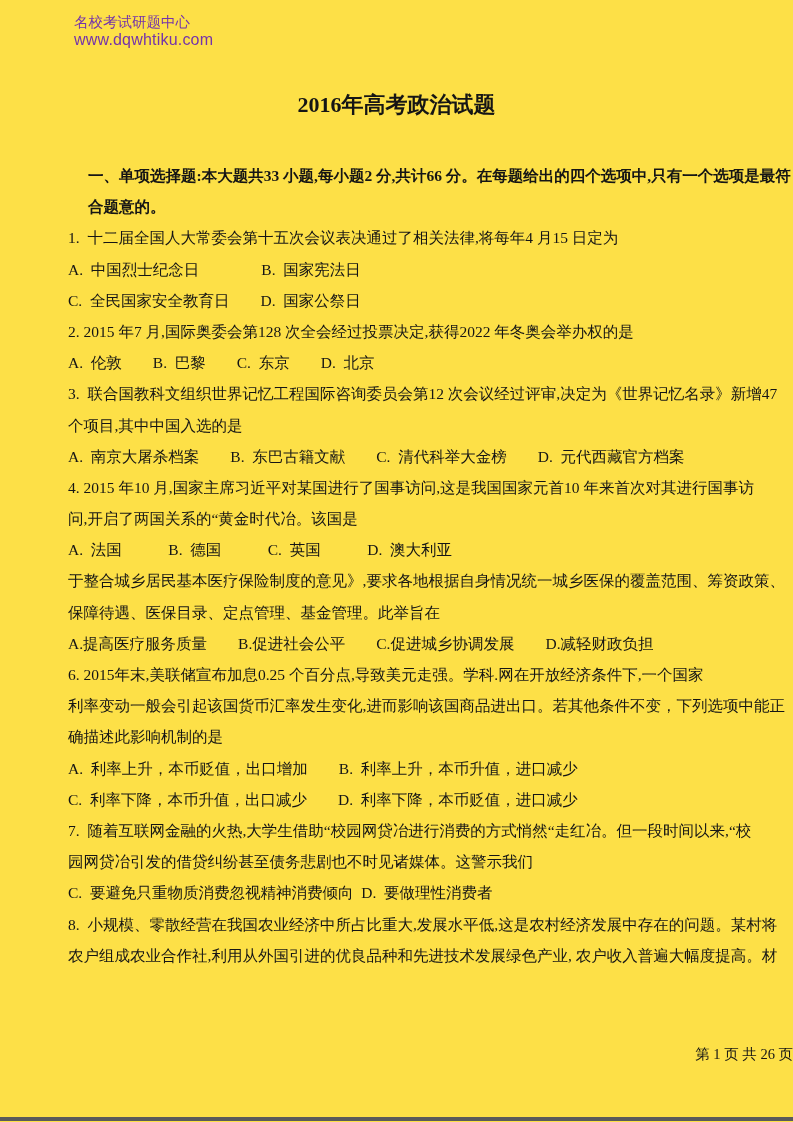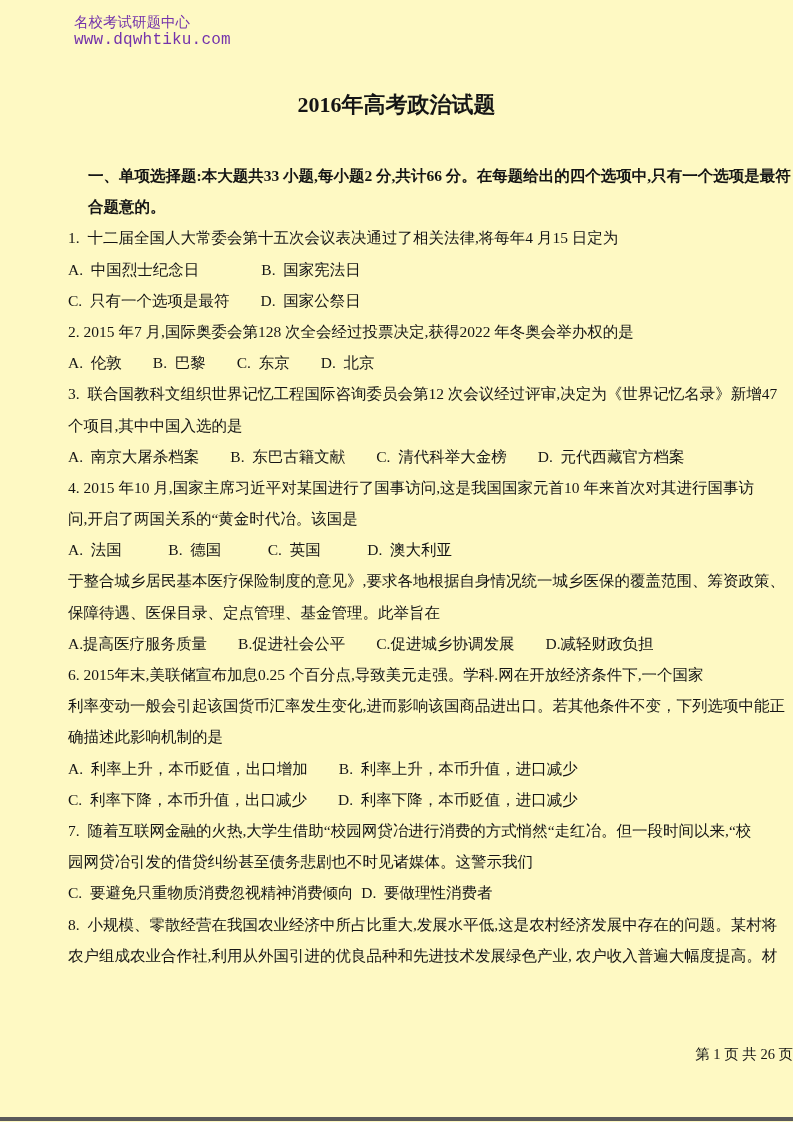--- a/index.html
+++ b/index.html
@@ -17,21 +17,21 @@
     position: absolute;
     left: 74px;
     top: 13px;
   }
   .site-name {
     font-family: "Liberation Sans", "DejaVu Sans", sans-serif;
     font-size: 14.5px;
     line-height: 18px;
   }
   .site-url {
-    font-family: Liberation Mono, monospace;
+    font-family: Liberation Sans, sans-serif;
     font-size: 16px;
     line-height: 18px;
     letter-spacing: 0.2px;
   }
   .title {
     position: absolute;
     left: 0;
     right: 0;
     top: 74px;
     margin: 16px;
@@ -64,34 +64,34 @@
     position: absolute;
     left: 0;
     top: 1117px;
     width: 793px;
     height: 4px;
   }
 </style>
 </head>
 <body>
 
-<div class="page" style="background: #fef9c3; color: rgb(21, 21, 21);">
+<div class="page" style="background: #fde047; color: rgb(21, 21, 21);">
   <div class="header" style="color: rgb(116, 51, 171);">
     <div class="site-name">名校考试研题中心</div>
     <div class="site-url">www.dqwhtiku.com</div>
   </div>
 
   <h1 class="title">2016年高考政治试题</h1>
 
   <div class="body" id="body-lines">
       <div class="line bold">一、单项选择题:本大题共33 小题,每小题2 分,共计66 分。在每题给出的四个选项中,只有一个选项是最符</div>
       <div class="line bold">合题意的。</div>
       <div class="line">1.  十二届全国人大常委会第十五次会议表决通过了相关法律,将每年4 月15 日定为</div>
       <div class="line">A.  中国烈士纪念日　　　　B.  国家宪法日</div>
-      <div class="line">C.  只有一个选项是最符　　D.  国家公祭日</div>
+      <div class="line">C.  全民国家安全教育日　　D.  国家公祭日</div>
       <div class="line">2. 2015 年7 月,国际奥委会第128 次全会经过投票决定,获得2022 年冬奥会举办权的是</div>
       <div class="line">A.  伦敦　　B.  巴黎　　C.  东京　　D.  北京</div>
       <div class="line">3.  联合国教科文组织世界记忆工程国际咨询委员会第12 次会议经过评审,决定为《世界记忆名录》新增47</div>
       <div class="line">个项目,其中中国入选的是</div>
       <div class="line">A.  南京大屠杀档案　　B.  东巴古籍文献　　C.  清代科举大金榜　　D.  元代西藏官方档案</div>
       <div class="line">4. 2015 年10 月,国家主席习近平对某国进行了国事访问,这是我国国家元首10 年来首次对其进行国事访</div>
       <div class="line">问,开启了两国关系的“黄金时代冶。该国是</div>
       <div class="line">A.  法国　　　B.  德国　　　C.  英国　　　D.  澳大利亚</div>
       <div class="line">于整合城乡居民基本医疗保险制度的意见》,要求各地根据自身情况统一城乡医保的覆盖范围、筹资政策、</div>
       <div class="line">保障待遇、医保目录、定点管理、基金管理。此举旨在</div>

